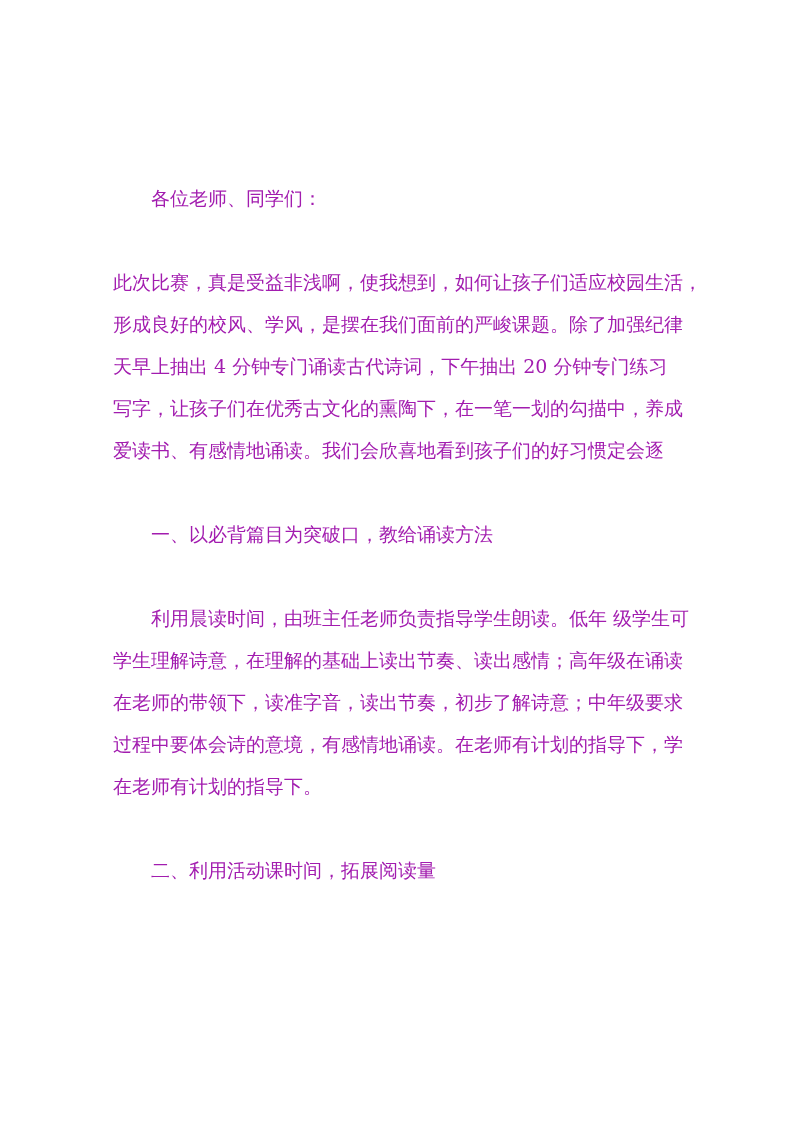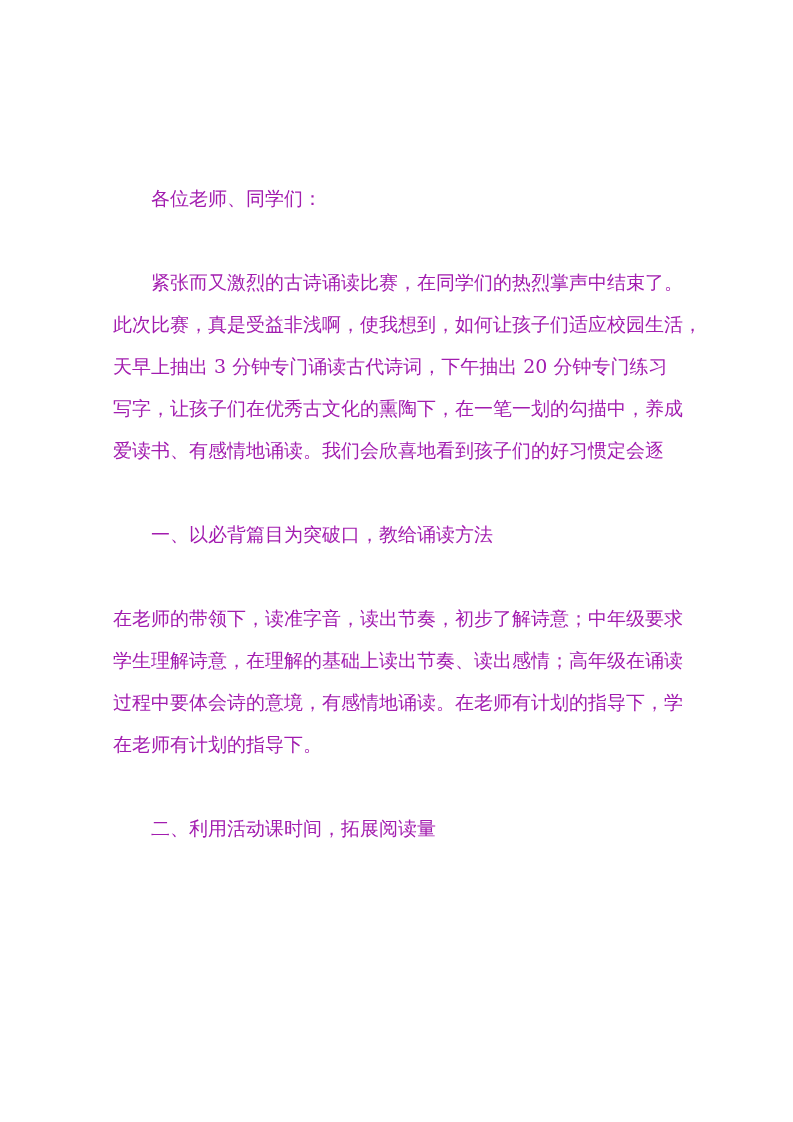--- a/index.html
+++ b/index.html
@@ -39,34 +39,35 @@
 </head>
 <body>
 
 <main class="page-content">
 
   <section class="block">
     <p class="line indent">各位老师、同学们：</p>
   </section>
 
   <section class="block">
-    <p class="line indent">紧张而又激烈的古诗诵读比赛，在同学们的热烈掌声中结束了。</p>
     <p class="line">此次比赛，真是受益非浅啊，使我想到，如何让孩子们适应校园生活，</p>
-    <p class="line">天早上抽出 3 分钟专门诵读古代诗词，下午抽出 20 分钟专门练习</p>
+    <p class="line">形成良好的校风、学风，是摆在我们面前的严峻课题。除了加强纪律</p>
+    <p class="line">天早上抽出 4 分钟专门诵读古代诗词，下午抽出 20 分钟专门练习</p>
     <p class="line">写字，让孩子们在优秀古文化的熏陶下，在一笔一划的勾描中，养成</p>
     <p class="line">爱读书、有感情地诵读。我们会欣喜地看到孩子们的好习惯定会逐</p>
   </section>
 
   <section class="block">
     <p class="line indent">一、以必背篇目为突破口，教给诵读方法</p>
   </section>
 
   <section class="block">
+    <p class="line indent">利用晨读时间，由班主任老师负责指导学生朗读。低年 级学生可</p>
+    <p class="line">学生理解诗意，在理解的基础上读出节奏、读出感情；高年级在诵读</p>
     <p class="line">在老师的带领下，读准字音，读出节奏，初步了解诗意；中年级要求</p>
-    <p class="line">学生理解诗意，在理解的基础上读出节奏、读出感情；高年级在诵读</p>
     <p class="line">过程中要体会诗的意境，有感情地诵读。在老师有计划的指导下，学</p>
     <p class="line">在老师有计划的指导下。</p>
   </section>
 
   <section class="block">
     <p class="line indent">二、利用活动课时间，拓展阅读量</p>
   </section>
 
 </main>
 

